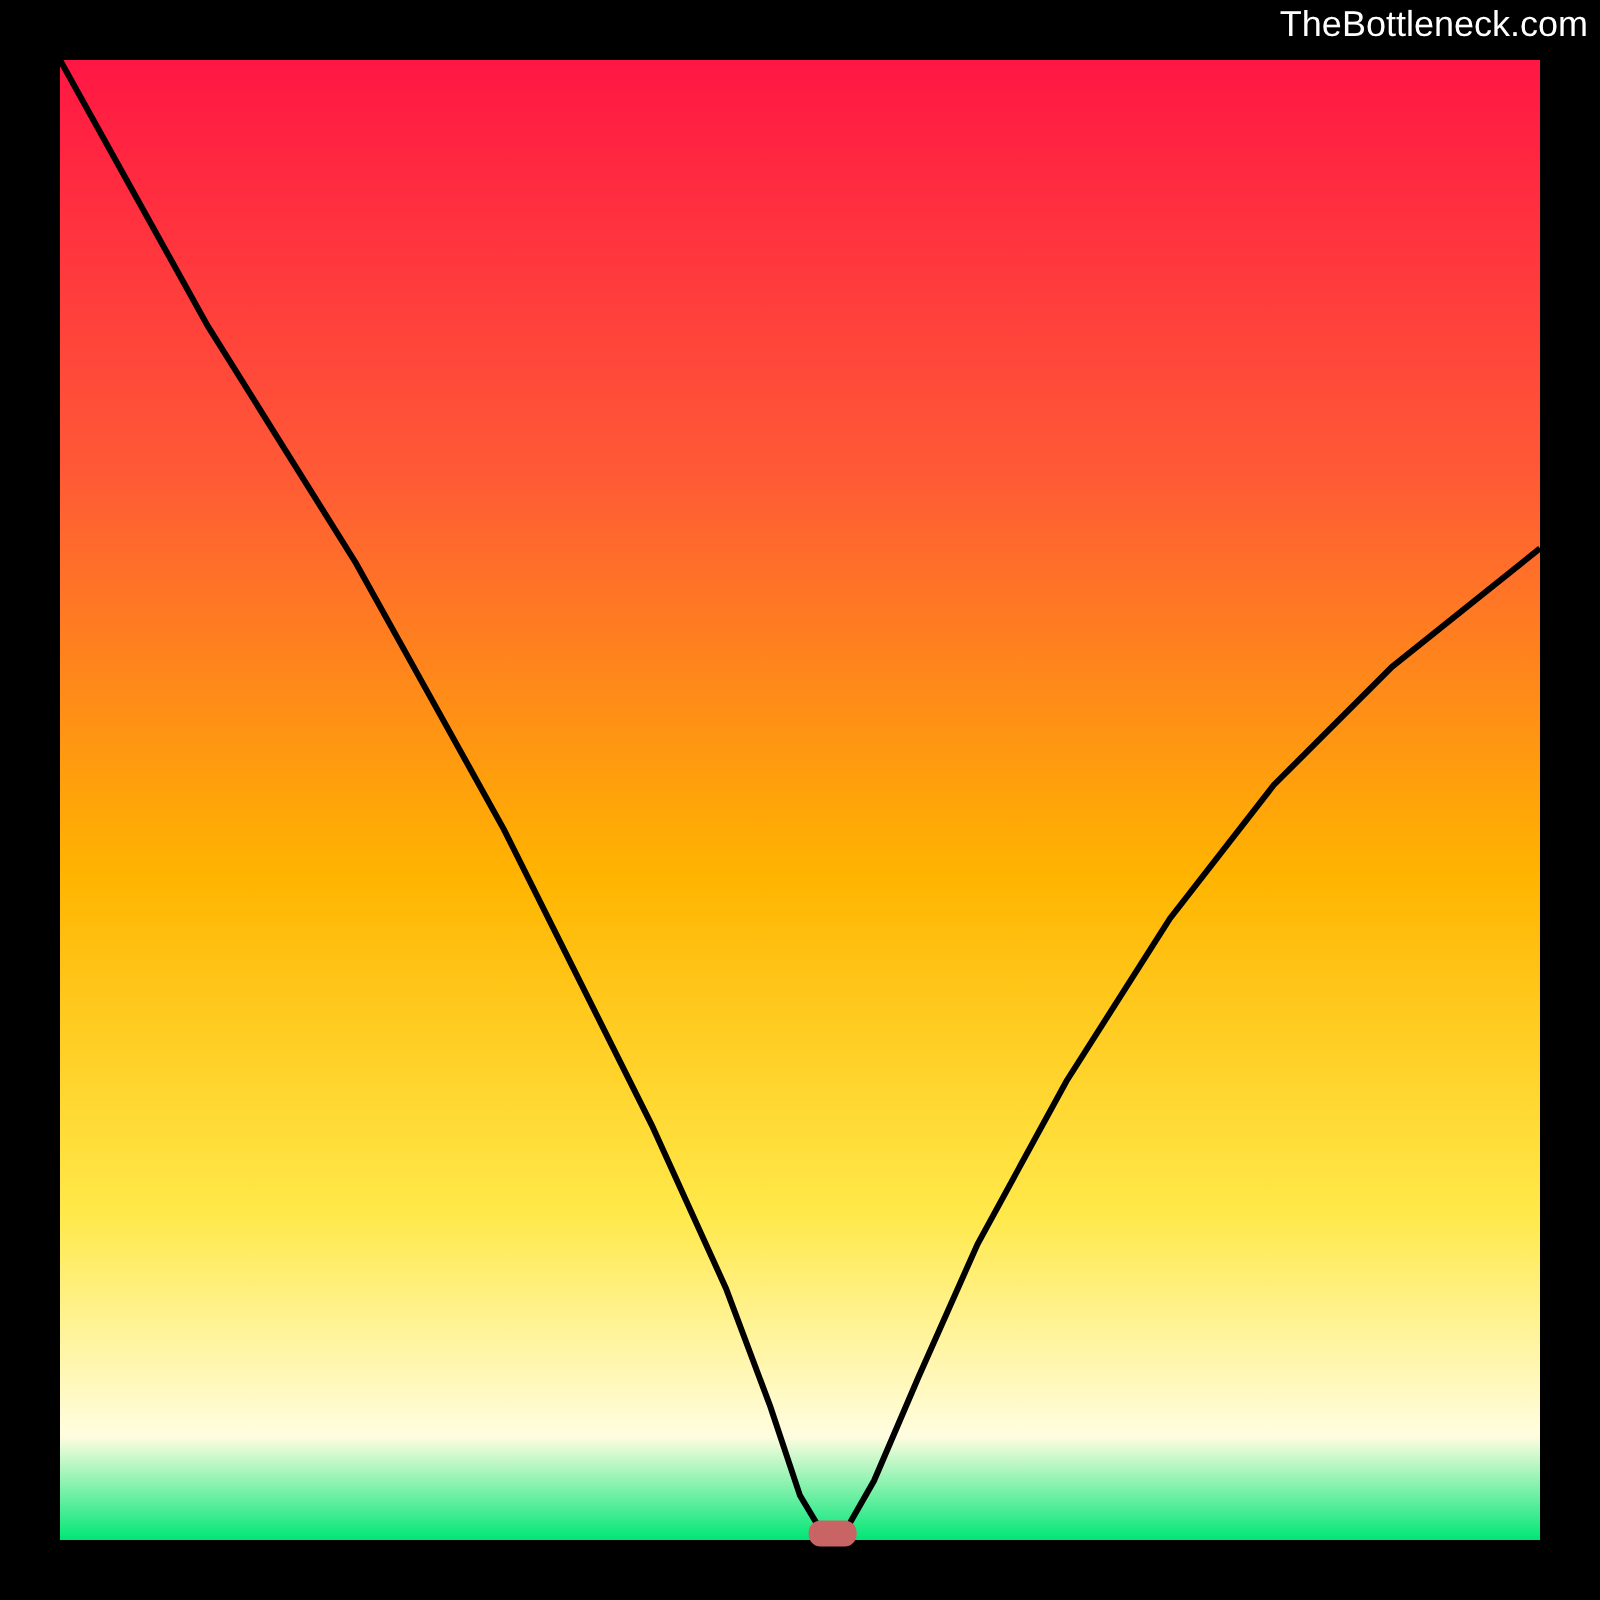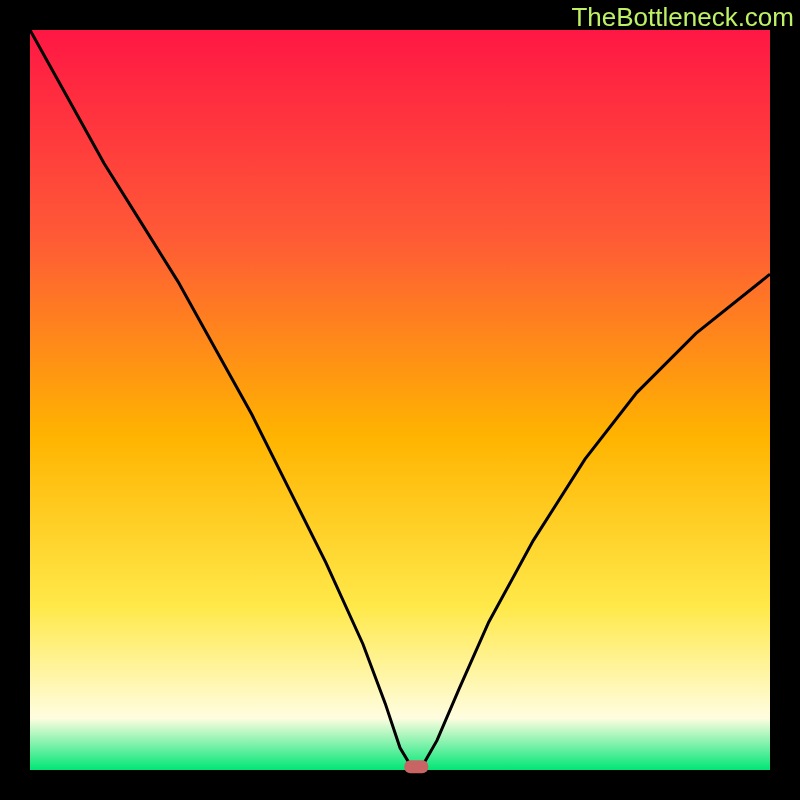--- a/index.html
+++ b/index.html
@@ -16,23 +16,23 @@
     height: 800px;
   }
   svg {
     display: block;
   }
   .watermark {
     position: absolute;
     top: 2px;
     right: 6px;
     font-family: Arial, Helvetica, sans-serif;
-    font-size: 26px;
+    font-size: 18px;
     font-weight: 500;
-    color: #bef264;
+    color: #ffffff;
     letter-spacing: 0px;
     user-select: none;
   }
 </style>
 </head>
 <body>
 
 <div class="chart-container">
 
   <svg width="800" height="800" viewBox="0 0 800 800">

